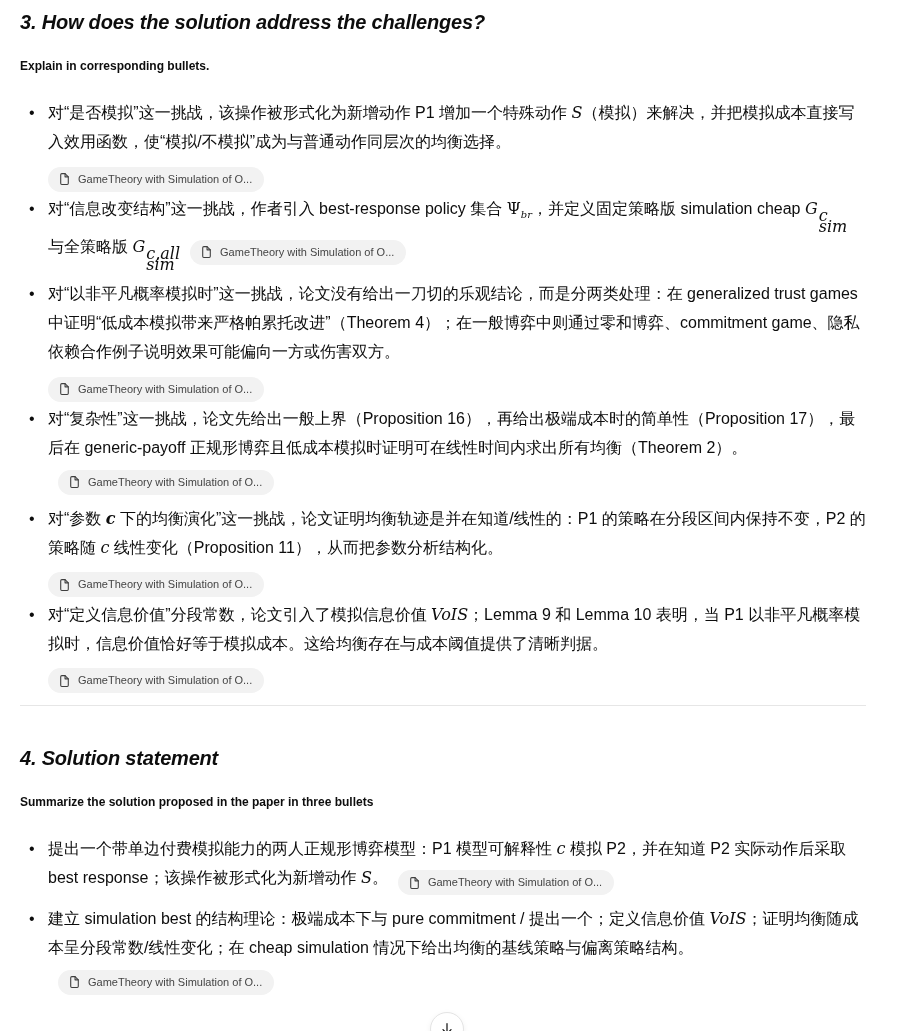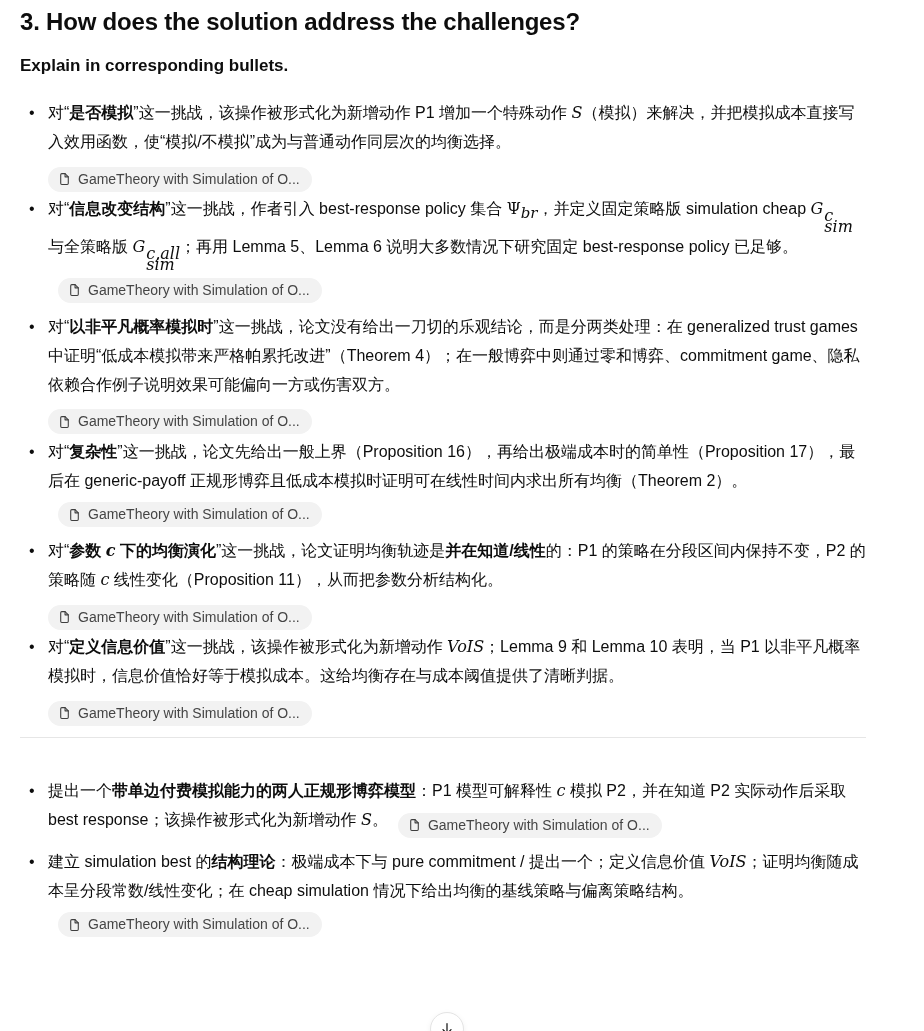--- a/index.html
+++ b/index.html
@@ -7,37 +7,37 @@
     --divider:#e6e6e6; --btn-border:#e4e4e4;
   }
   *{box-sizing:border-box;}
   html,body{margin:0;padding:0;}
   body{
     width:924px;height:1031px;overflow:hidden;position:relative;
     background:#ffffff;color:var(--text);
     font-family:"Liberation Sans","DejaVu Sans",sans-serif;
   }
   .page{padding:8px 58px 0 20px;}
-  h2.sec-title{font-size:24px;line-height:28px;font-weight:700;margin:0 0 20px 0;letter-spacing:-0.2px;}
-  p.sec-subtitle{font-size:17px;line-height:20px;font-weight:700;margin:0 0 22px 0;}
+  h2.sec-title{font-size:20px;line-height:28px;font-weight:700;margin:0 0 20px 0;letter-spacing:-0.2px;font-style:italic;}
+  p.sec-subtitle{font-size:12px;line-height:20px;font-weight:700;margin:0 0 22px 0;}
   ul.bullets{list-style:none;margin:0 0 0 0;padding:0;font-size:16px;line-height:29px;}
   ul.bullets li{position:relative;padding-left:28px;margin:0 0 9px 0;}
   ul.bullets li::before{content:"•";position:absolute;left:9px;top:0;font-size:16px;color:var(--text);}
-  .b{font-weight:700;}
+  .b{font-weight:400;}
   .m{font-family:"DejaVu Serif","Liberation Serif",serif;font-style:italic;font-size:16px;}
   .mu{font-style:normal;}
   .bm{font-weight:700;}
   .math{white-space:nowrap;}
-  .math sub{font-size:15px;font-family:"DejaVu Serif","Liberation Serif",serif;font-style:italic;}
+  .math sub{font-size:10px;font-family:"DejaVu Serif","Liberation Serif",serif;font-style:italic;}
   .ss{display:inline-flex;flex-direction:column;font-size:10.5px;line-height:10.5px;vertical-align:-7px;margin-left:1px;text-align:left;}
   .chip{
     display:inline-flex;align-items:center;gap:7px;
     background:var(--chip-bg);border-radius:14px;
     height:25px;padding:0 12px 0 10px;margin-left:10px;
-    font-size:14px;color:var(--chip-text);
+    font-size:11px;color:var(--chip-text);
     vertical-align:-7px;white-space:nowrap;cursor:pointer;line-height:25px;
   }
   .chip svg{flex:0 0 auto;display:block;}
   .chip-row{margin:3px 0 1px 0;height:26px;}
   .chip-row .chip{margin-left:0;}
   hr.divider{border:none;border-top:1px solid var(--divider);margin:18px 0 38px 0;}
   .scroll-btn{
     position:absolute;left:430px;top:1012px;width:34px;height:34px;border-radius:50%;
     background:#ffffff;border:1px solid var(--btn-border);
     display:flex;align-items:center;justify-content:center;
@@ -59,21 +59,21 @@
                 <path d="M13 2v6h6"></path>
               </svg>
               <span>GameTheory with Simulation of O...</span>
             </span></div></li>
         <li><span>对“</span><span class="b">信息改变结构</span><span>”这一挑战，作者引入 best-response policy 集合 </span><span class="math"><span class="m mu">Ψ</span><sub>br</sub></span><span>，并定义固定策略版 simulation cheap </span><span class="math"><span class="m">G</span><span class="ss">
               <span class="m">c</span>
               <span class="m">sim</span>
             </span></span><span> 与全策略版 </span><span class="math"><span class="m">G</span><span class="ss">
               <span class="m">c,all</span>
               <span class="m">sim</span>
-            </span></span><span>；再用 Lemma 5、Lemma 6 说明大多数情况下研究固定 best-response policy 已足够。</span><span class="chip">
+            </span></span><span class="chip">
             <svg width="13" height="14" viewBox="0 0 24 24" fill="none" stroke="#3f3f3f" stroke-width="2" stroke-linecap="round" stroke-linejoin="round">
               <path d="M13 2H7a2 2 0 0 0-2 2v16a2 2 0 0 0 2 2h10a2 2 0 0 0 2-2V8z"></path>
               <path d="M13 2v6h6"></path>
             </svg>
             <span>GameTheory with Simulation of O...</span>
           </span></li>
         <li><span>对“</span><span class="b">以非平凡概率模拟时</span><span>”这一挑战，论文没有给出一刀切的乐观结论，而是分两类处理：在 generalized trust games 中证明“低成本模拟带来严格帕累托改进”（Theorem 4）；在一般博弈中则通过零和博弈、commitment game、隐私依赖合作例子说明效果可能偏向一方或伤害双方。</span><div class="chip-row"><span class="chip">
               <svg width="13" height="14" viewBox="0 0 24 24" fill="none" stroke="#3f3f3f" stroke-width="2" stroke-linecap="round" stroke-linejoin="round">
                 <path d="M13 2H7a2 2 0 0 0-2 2v16a2 2 0 0 0 2 2h10a2 2 0 0 0 2-2V8z"></path>
                 <path d="M13 2v6h6"></path>
@@ -87,33 +87,35 @@
             </svg>
             <span>GameTheory with Simulation of O...</span>
           </span></li>
         <li><span>对“</span><span class="b">参数 </span><span class="m bm">c</span><span class="b"> 下的均衡演化</span><span>”这一挑战，论文证明均衡轨迹是</span><span class="b">并在知道/线性</span><span>的：P1 的策略在分段区间内保持不变，P2 的策略随 </span><span class="m">c</span><span> 线性变化（Proposition 11），从而把参数分析结构化。</span><div class="chip-row"><span class="chip">
               <svg width="13" height="14" viewBox="0 0 24 24" fill="none" stroke="#3f3f3f" stroke-width="2" stroke-linecap="round" stroke-linejoin="round">
                 <path d="M13 2H7a2 2 0 0 0-2 2v16a2 2 0 0 0 2 2h10a2 2 0 0 0 2-2V8z"></path>
                 <path d="M13 2v6h6"></path>
               </svg>
               <span>GameTheory with Simulation of O...</span>
             </span></div></li>
-        <li><span>对“</span><span class="b">定义信息价值</span><span>”这一挑战，该操作被形式化为新增动作 </span><span class="m">VoIS</span><span>；Lemma 9 和 Lemma 10 表明，当 P1 以非平凡概率模拟时，信息价值恰好等于模拟成本。这给均衡存在与成本阈值提供了清晰判据。</span><div class="chip-row"><span class="chip">
+        <li><span>对“</span><span class="b">定义信息价值</span><span>”分段常数，论文引入了模拟信息价值 </span><span class="m">VoIS</span><span>；Lemma 9 和 Lemma 10 表明，当 P1 以非平凡概率模拟时，信息价值恰好等于模拟成本。这给均衡存在与成本阈值提供了清晰判据。</span><div class="chip-row"><span class="chip">
               <svg width="13" height="14" viewBox="0 0 24 24" fill="none" stroke="#3f3f3f" stroke-width="2" stroke-linecap="round" stroke-linejoin="round">
                 <path d="M13 2H7a2 2 0 0 0-2 2v16a2 2 0 0 0 2 2h10a2 2 0 0 0 2-2V8z"></path>
                 <path d="M13 2v6h6"></path>
               </svg>
               <span>GameTheory with Simulation of O...</span>
             </span></div></li>
       </ul>
   </section>
 
   <hr class="divider">
 
   <section>
+    <h2 class="sec-title">4. Solution statement</h2>
+    <p class="sec-subtitle">Summarize the solution proposed in the paper in three bullets</p>
     <ul class="bullets">
         <li><span>提出一个</span><span class="b">带单边付费模拟能力的两人正规形博弈模型</span><span>：P1 模型可解释性 </span><span class="m">c</span><span> 模拟 P2，并在知道 P2 实际动作后采取 best response；该操作被形式化为新增动作 </span><span class="m">S</span><span>。</span><span class="chip">
             <svg width="13" height="14" viewBox="0 0 24 24" fill="none" stroke="#3f3f3f" stroke-width="2" stroke-linecap="round" stroke-linejoin="round">
               <path d="M13 2H7a2 2 0 0 0-2 2v16a2 2 0 0 0 2 2h10a2 2 0 0 0 2-2V8z"></path>
               <path d="M13 2v6h6"></path>
             </svg>
             <span>GameTheory with Simulation of O...</span>
           </span></li>
         <li><span>建立 simulation best 的</span><span class="b">结构理论</span><span>：极端成本下与 pure commitment / 提出一个；定义信息价值 </span><span class="m">VoIS</span><span>；证明均衡随成本呈分段常数/线性变化；在 cheap simulation 情况下给出均衡的基线策略与偏离策略结构。</span><span class="chip">
             <svg width="13" height="14" viewBox="0 0 24 24" fill="none" stroke="#3f3f3f" stroke-width="2" stroke-linecap="round" stroke-linejoin="round">

